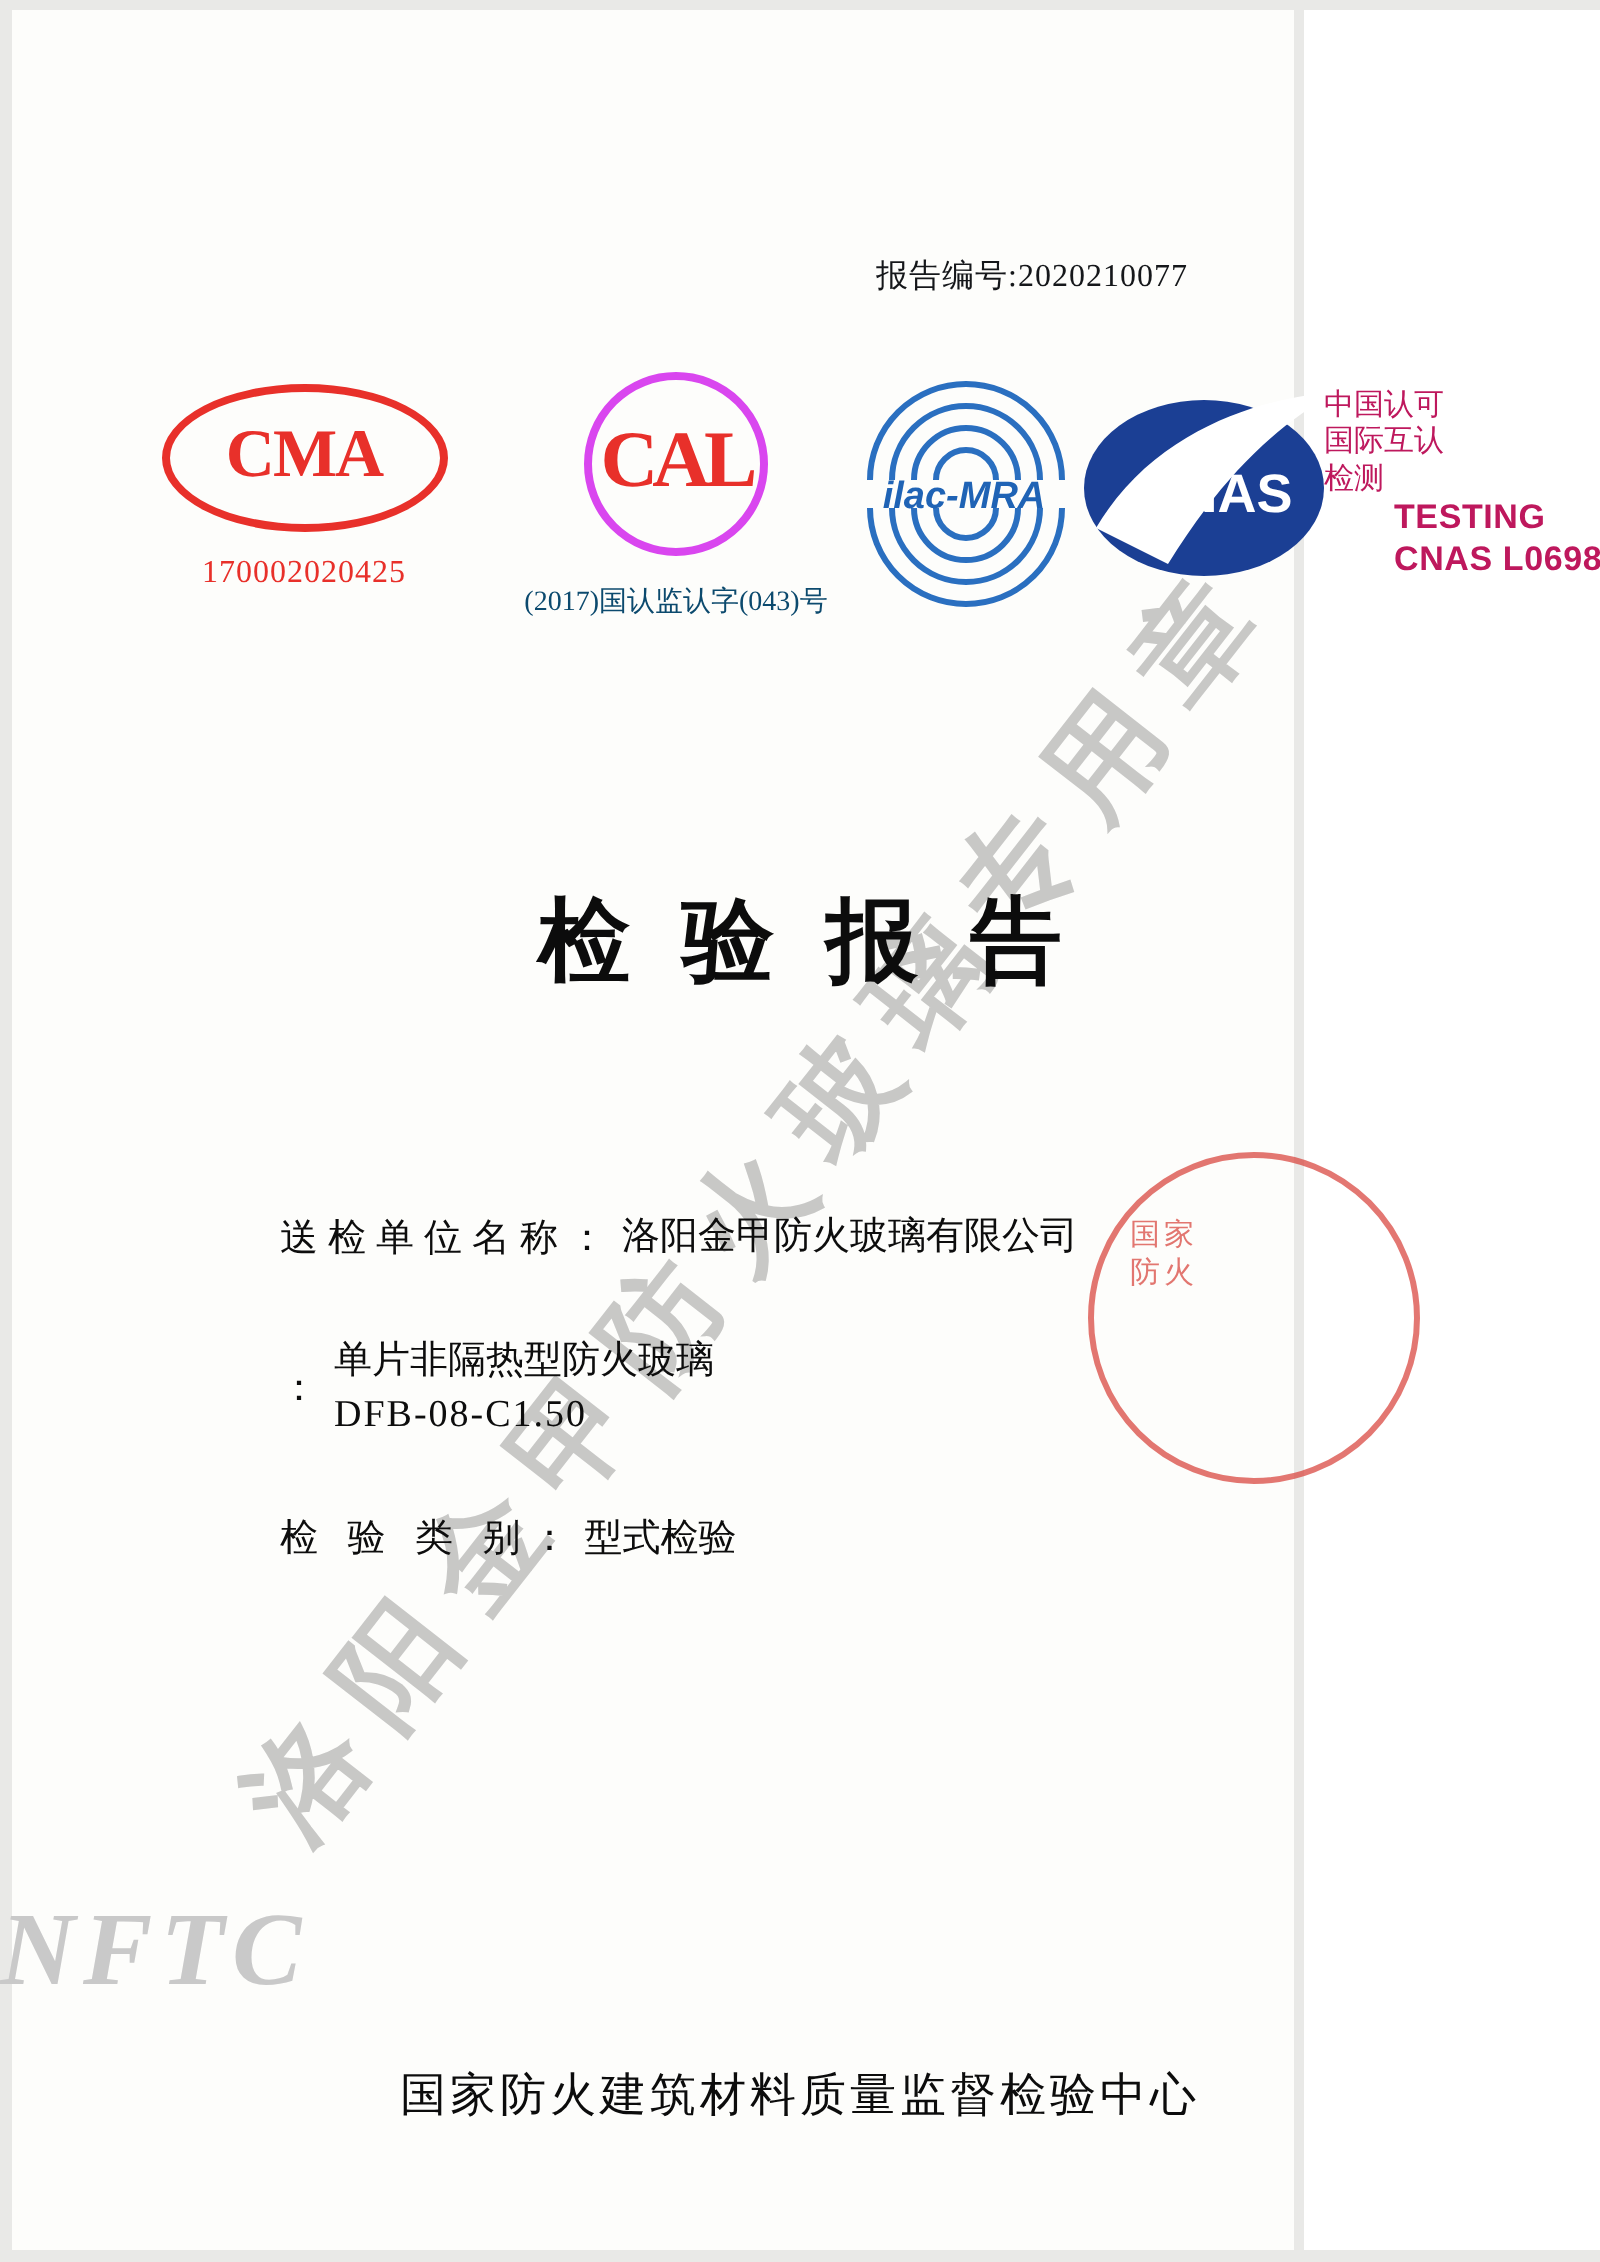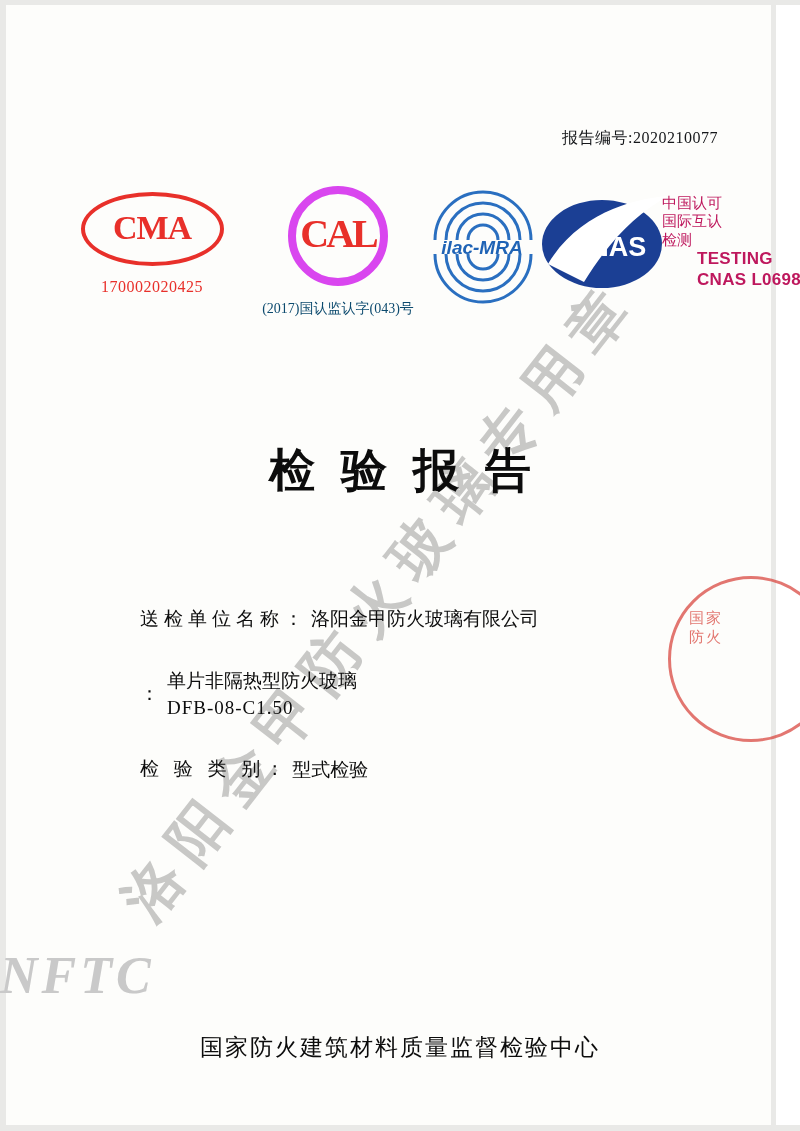--- a/index.html
+++ b/index.html
@@ -10,21 +10,21 @@
     width: 800px;
     height: 1131px;
     background: #ffffff;
     font-family: "Liberation Sans", sans-serif;
     color: #111;
     position: relative;
     overflow: hidden;
   }
   .page {
     position: relative;
-    width: 776px;
+    width: 652px;
     height: 1131px;
     background: #fdfdfb;
   }
 
   
   .report-no {
     position: absolute;
     top: 128px;
     right: 58px;
     font-size: 16px;
@@ -77,21 +77,21 @@
     font-family: "Liberation Serif", serif;
     letter-spacing: 0.5px;
   }
 
   
   .mark-cal { left: 196px; top: 0px; width: 180px; }
   .cal-circle {
     width: 84px;
     height: 84px;
     margin: 0 auto;
-    border: 8px solid #d946ef;
+    border: 4px solid #d946ef;
     border-radius: 50%;
     position: relative;
   }
   .cal-text {
     position: absolute;
     top: 50%;
     left: 50%;
     transform: translate(-50%, -55%);
     font-family: "Liberation Serif", serif;
     font-weight: bold;

